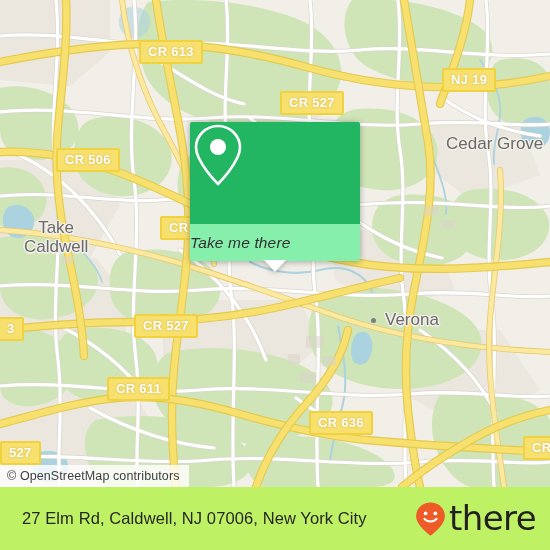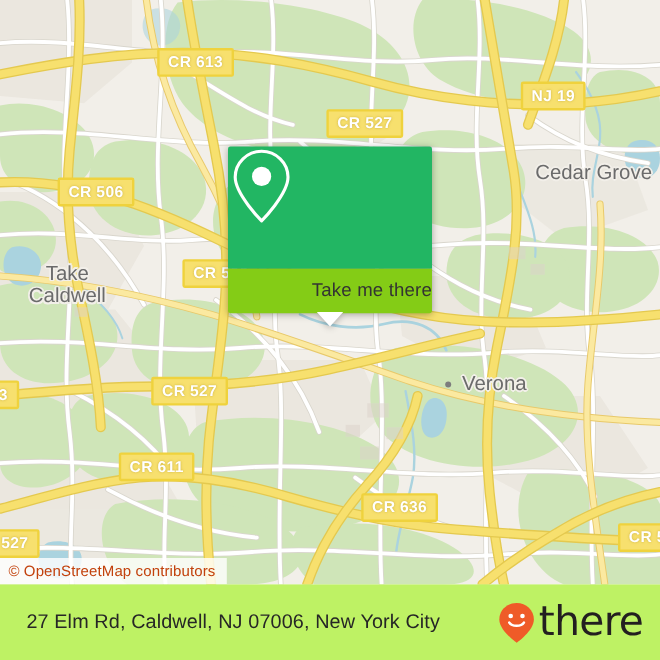--- a/index.html
+++ b/index.html
@@ -21,21 +21,21 @@
     background:#f2efe9;
   }
   #map svg{position:absolute;left:0;top:0;}
 
   
   .attrib{
     position:absolute;left:0;bottom:0;
     background:rgba(255,255,255,.80);
     padding:4px 9px 4px 7px;
     font-size:12.5px;
-    color:#c2410c;
+    color:#404040;
     letter-spacing:.1px;
     white-space:nowrap;
   }
 
   
   .popup{
     position:absolute;
     left:190px;top:122px;
     width:170px;
     z-index:40;
@@ -43,23 +43,23 @@
   }
   .popup-head{
     height:102px;
     background:#22b663;
     border-radius:2px 2px 0 0;
     display:flex;align-items:center;justify-content:center;
   }
   .popup-foot{
     position:relative;
     height:37px;
-    background:#84cc16;
+    background:#86efac;
     border-radius:0 0 2px 2px;
-    display:flex;align-items:center;justify-content:flex-end;
+    display:flex;align-items:center;justify-content:flex-start;font-style:italic;
   }
   .popup-foot span{
     font-size:15.5px;
     color:#333333;
     letter-spacing:.15px;
   }
   .popup-tail{
     position:absolute;
     left:50%;bottom:-11px;margin-left:-11px;
     width:0;height:0;
@@ -99,20 +99,21 @@
     border-radius:2px;
     color:#ffffff;
     font-size:13px;
     font-weight:bold;
     line-height:1;
     padding:3px 7px 4px 7px;
     letter-spacing:.3px;
     white-space:nowrap;
     text-shadow:0 0 2px rgba(160,130,20,.55);
     z-index:25;
+    margin-left:8px;
   }
 
   
   #bottombar{
     position:absolute;left:0;top:487px;
     width:550px;height:63px;
     background:#bef264;
     overflow:hidden;
   }
   .addr{

